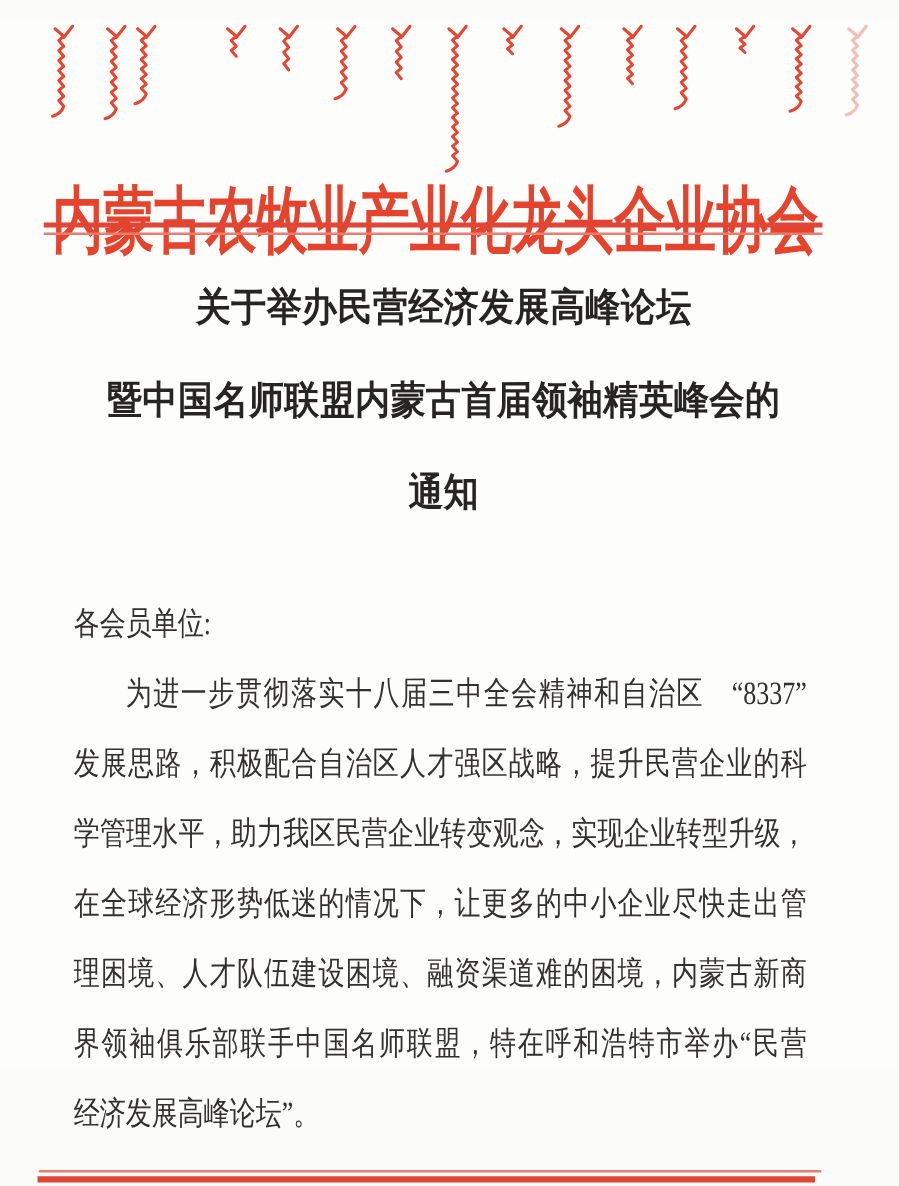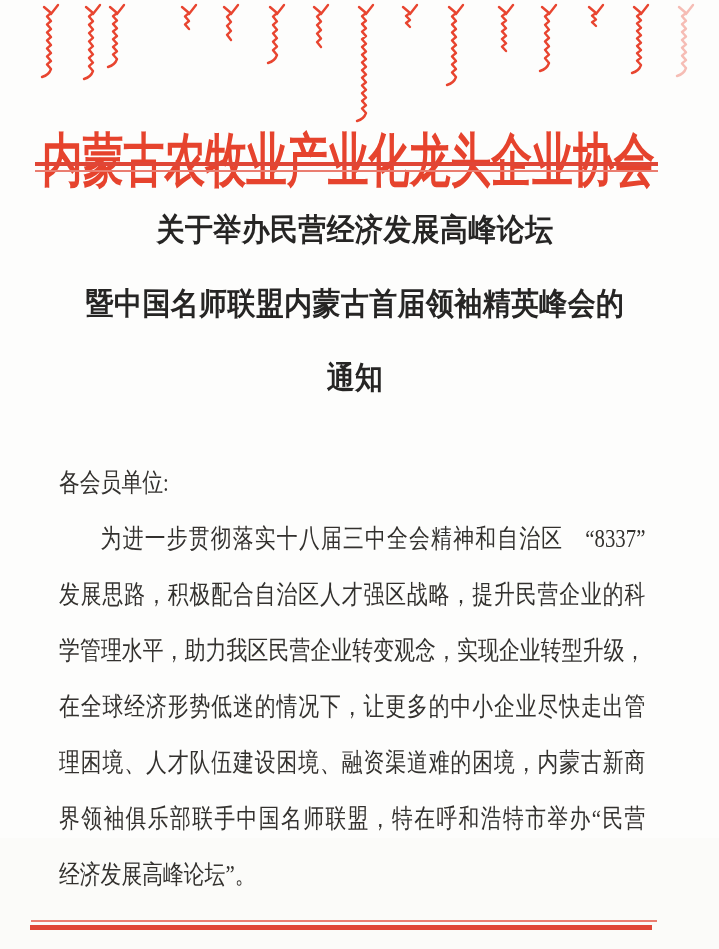--- a/index.html
+++ b/index.html
@@ -3,21 +3,21 @@
 <meta charset="utf-8">
 <style>
   html,body{margin:0;padding:0;}
   body{
     width:719px;height:949px;
     background:#fbfbf9;
     position:relative;
     overflow:hidden;
     font-family:"Liberation Serif","DejaVu Serif",serif;
   }
-  .page{position:absolute;left:0;top:0;width:719px;height:838px;background:#fdfdfc;}
+  .page{position:absolute;left:0;top:16px;width:719px;height:838px;background:#fdfdfc;}
 
   
   .mongolian{position:absolute;left:0;top:0;width:719px;height:128px;}
 
   
   .org-name{
     position:absolute;left:42px;top:90px;width:875px;
     transform:scaleX(0.70);transform-origin:0 0;
     font-size:58px;font-weight:700;line-height:64px;
     text-align:justify;text-align-last:justify;

